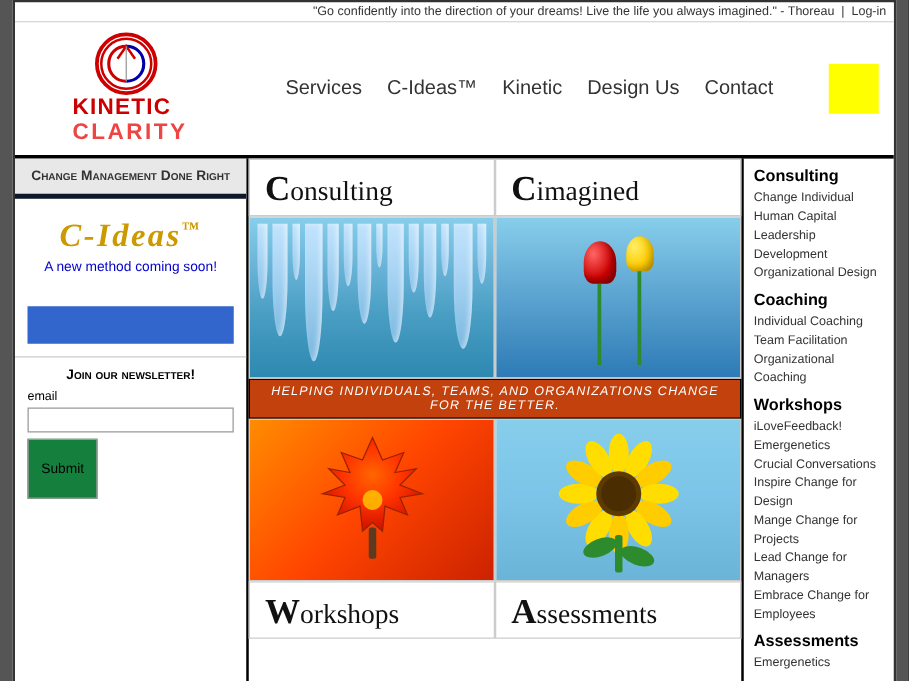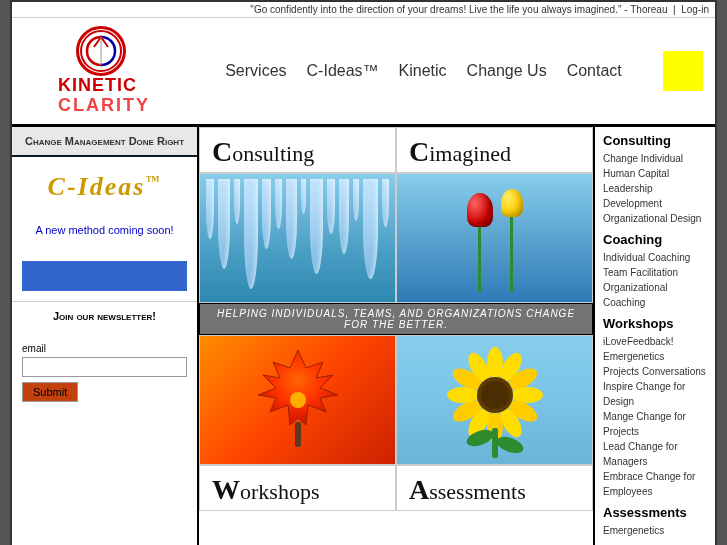--- a/index.html
+++ b/index.html
@@ -109,21 +109,21 @@
     
     .left-sidebar {
       width: 185px;
       background: #fff;
       min-height: 420px;
       flex-shrink: 0;
     }
 
     .sidebar-header {
       background: #e8e8e8;
-      border-bottom: 2px solid #0f172a;
+      border-bottom: 4px solid #0f172a;
       padding: 8px 10px;
       font-variant: small-caps;
       font-size: 11px;
       font-weight: bold;
       text-align: center;
       color: #333;
     }
 
     .sidebar-cideas {
       padding: 15px 10px;
@@ -141,60 +141,60 @@
 
     .cideas-tm {
       font-size: 14px;
       vertical-align: super;
       font-style: normal;
     }
 
     .cideas-coming {
       font-size: 11px;
       color: #0000cc;
-      margin-top: 22px;
+      margin-top: 4px;
       display: block;
     }
 
     .sidebar-blue-block {
       margin: 10px;
       height: 30px;
       background: #3366cc;
     }
 
     .sidebar-newsletter {
       padding: 8px 10px;
       border-top: 1px solid #ccc;
     }
 
     .newsletter-title {
       font-variant: small-caps;
       font-size: 11px;
       font-weight: bold;
-      margin-bottom: 21px;
+      margin-bottom: 6px;
       text-align: center;
     }
 
     .newsletter-label {
       font-size: 10px;
       margin-bottom: 3px;
     }
 
     .newsletter-input {
       width: 100%;
       border: 1px solid #999;
       padding: 3px;
       font-size: 11px;
       margin-bottom: 5px;
     }
 
     .newsletter-submit {
-      background: #c2410c;
+      background: #15803d;
       border: 1px solid #999;
-      padding: 3px 10px;
+      padding: 17px 10px;
       font-size: 11px;
       cursor: pointer;
     }
 
     
     .main-content {
       flex: 1;
       background: #fff;
     }
 
@@ -253,21 +253,21 @@
       position: relative;
       display: flex;
       align-items: flex-end;
       justify-content: center;
       padding-bottom: 5px;
       overflow: hidden;
     }
 
     .tagline-bar {
       grid-column: 1 / 3;
-      background: #737373;
+      background: #c2410c;
       color: #fff;
       text-align: center;
       padding: 4px;
       font-size: 10px;
       font-style: italic;
       letter-spacing: 1px;
       text-transform: uppercase;
       border: 1px solid #000;
     }
 
@@ -369,21 +369,21 @@
       <div class="logo-text">
         <span class="logo-kinetic">KINETIC</span>
         <span class="logo-clarity">CLARITY</span>
       </div>
     </div>
 
     <nav class="main-nav">
       <a class="nav-item">Services</a>
       <a class="nav-item">C-Ideas™</a>
       <a class="nav-item">Kinetic</a>
-      <a class="nav-item">Change Us</a>
+      <a class="nav-item">Design Us</a>
       <a class="nav-item">Contact</a>
     </nav>
 
     <div class="header-yellow-block"></div>
   </div>
 
   <div class="content-area">
 
     <div class="left-sidebar">
       <div class="sidebar-header">Change Management Done Right</div>
@@ -514,21 +514,21 @@
       <a class="rs-link">Organizational Design</a>
 
       <div class="rs-section-title">Coaching</div>
       <a class="rs-link">Individual Coaching</a>
       <a class="rs-link">Team Facilitation</a>
       <a class="rs-link">Organizational Coaching</a>
 
       <div class="rs-section-title">Workshops</div>
       <a class="rs-link">iLoveFeedback!</a>
       <a class="rs-link">Emergenetics</a>
-      <a class="rs-link">Projects Conversations</a>
+      <a class="rs-link">Crucial Conversations</a>
       <a class="rs-link">Inspire Change for Design</a>
       <a class="rs-link">Mange Change for Projects</a>
       <a class="rs-link">Lead Change for Managers</a>
       <a class="rs-link">Embrace Change for Employees</a>
 
       <div class="rs-section-title">Assessments</div>
       <a class="rs-link">Emergenetics</a>
 
       <div class="rs-red-block"></div>
     </div>

